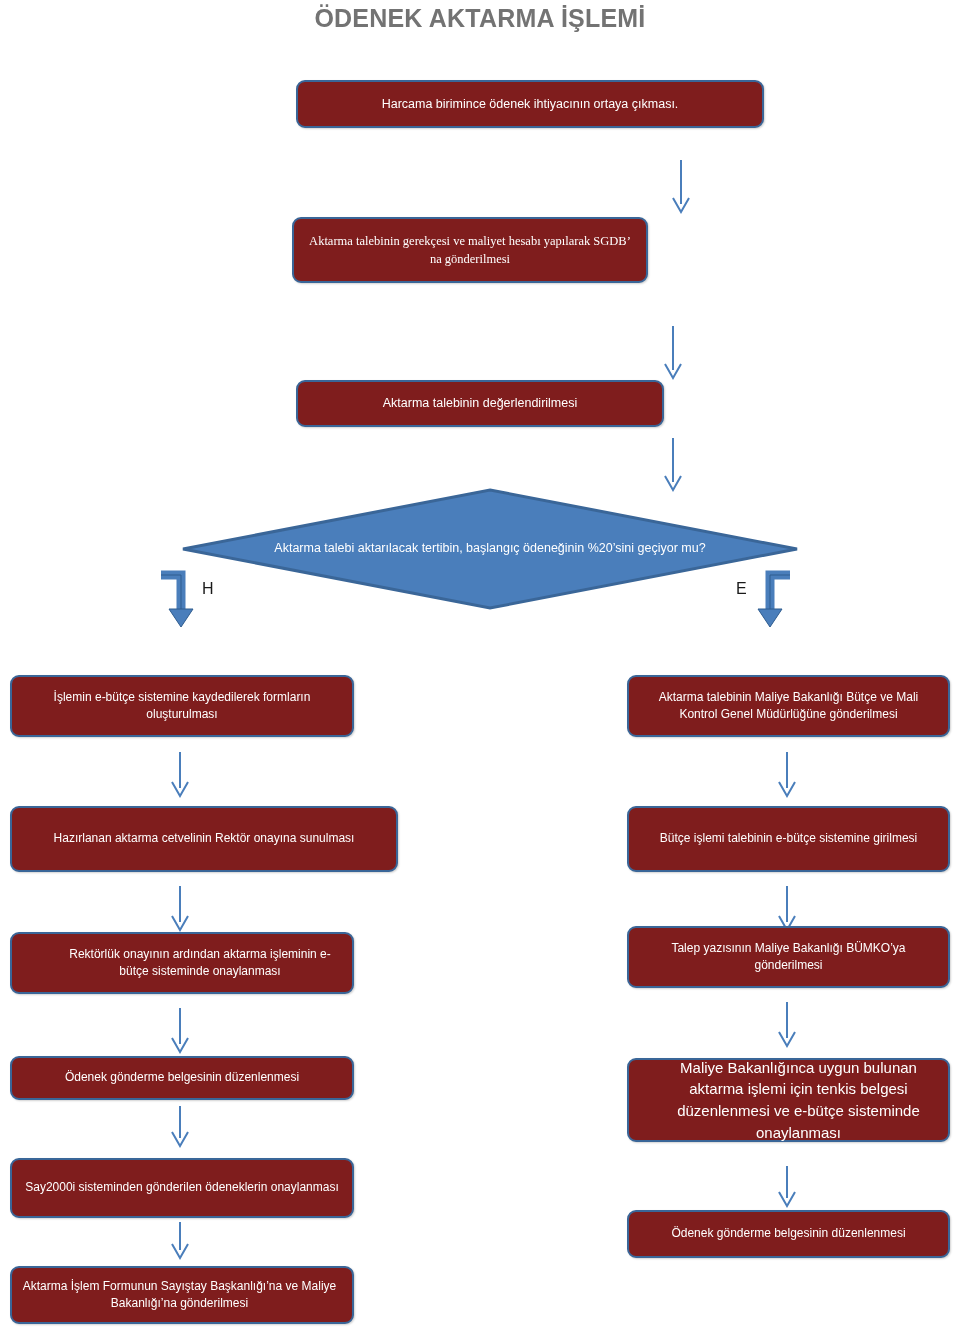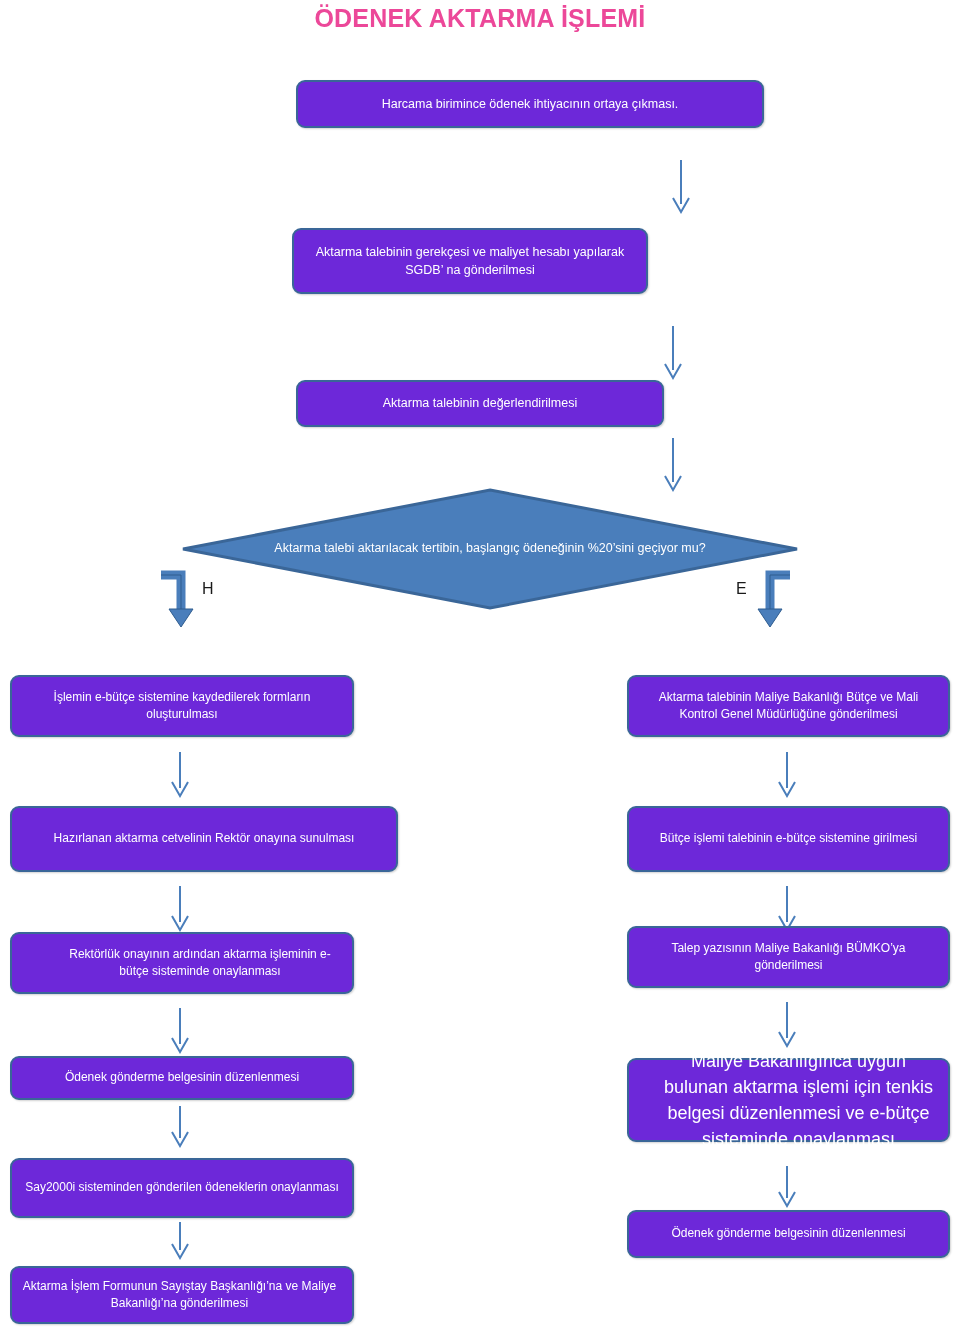--- a/index.html
+++ b/index.html
@@ -17,29 +17,29 @@
 
   
   #page-title {
     position: absolute;
     left: 0;
     top: 4px;
     width: 960px;
     text-align: center;
     font-size: 25px;
     font-weight: bold;
-    color: #ec4899;
+    color: #737373;
     letter-spacing: 0.2px;
   }
 
   
   .node {
     position: absolute;
     box-sizing: border-box;
-    background: #6d28d9;
+    background: #7f1d1d;
     border: 2px solid #3a6698;
     border-radius: 9px;
     color: #ffffff;
     display: flex;
     align-items: center;
     justify-content: center;
     text-align: center;
     line-height: 1.45;
     padding: 4px 12px;
     box-shadow: 1px 1px 2px rgba(0,0,0,0.18);
@@ -94,21 +94,21 @@
 
 <div class="node" id="node-start" style="left:296px; top:80px; width:468px; height:48px; font-size:12.5px;">
   <span>Harcama birimince ödenek ihtiyacının ortaya çıkması.</span>
 </div>
 
 <svg class="arrow-down" style="left:669px; top:160px;" width="24" height="54" viewBox="0 0 24 54">
   <line x1="12" y1="0" x2="12" y2="44" stroke="#4a7ebb" stroke-width="2"></line>
   <path d="M4 38 L12 52 L20 38" fill="none" stroke="#4a7ebb" stroke-width="2"></path>
 </svg>
 
-<div class="node" id="node-request" style="left:292px; top:228px; width:356px; height:66px; font-size:12.5px;">
+<div class="node" id="node-request" style="left:292px; top:217px; width:356px; height:66px; font-size:12.5px;font-family:Liberation Serif, serif;">
   <span>Aktarma talebinin gerekçesi ve maliyet hesabı yapılarak SGDB’ na gönderilmesi</span>
 </div>
 
 <svg class="arrow-down" style="left:661px; top:326px;" width="24" height="54" viewBox="0 0 24 54">
   <line x1="12" y1="0" x2="12" y2="44" stroke="#4a7ebb" stroke-width="2"></line>
   <path d="M4 38 L12 52 L20 38" fill="none" stroke="#4a7ebb" stroke-width="2"></path>
 </svg>
 
 <div class="node" id="node-evaluate" style="left:296px; top:380px; width:368px; height:47px; font-size:12.5px;">
   <span>Aktarma talebinin değerlendirilmesi</span>
@@ -209,21 +209,21 @@
 
 <div class="node" style="left:627px; top:926px; width:323px; height:62px; font-size:12px;">
   <span>Talep yazısının Maliye Bakanlığı BÜMKO’ya gönderilmesi</span>
 </div>
 
 <svg class="arrow-down" style="left:775px; top:1002px;" width="24" height="46" viewBox="0 0 24 46">
   <line x1="12" y1="0" x2="12" y2="36" stroke="#4a7ebb" stroke-width="2"></line>
   <path d="M4 30 L12 44 L20 30" fill="none" stroke="#4a7ebb" stroke-width="2"></path>
 </svg>
 
-<div class="node" style="left:627px; top:1058px; width:323px; height:84px; font-size:18px;padding-left:32px;">
+<div class="node" style="left:627px; top:1058px; width:323px; height:84px; font-size:15px;padding-left:32px;">
   <span>Maliye Bakanlığınca uygun bulunan aktarma işlemi için tenkis belgesi düzenlenmesi ve e-bütçe sisteminde onaylanması</span>
 </div>
 
 <svg class="arrow-down" style="left:775px; top:1166px;" width="24" height="42" viewBox="0 0 24 42">
   <line x1="12" y1="0" x2="12" y2="32" stroke="#4a7ebb" stroke-width="2"></line>
   <path d="M4 26 L12 40 L20 26" fill="none" stroke="#4a7ebb" stroke-width="2"></path>
 </svg>
 
 <div class="node" style="left:627px; top:1210px; width:323px; height:48px; font-size:12px;">
   <span>Ödenek gönderme belgesinin düzenlenmesi</span>

